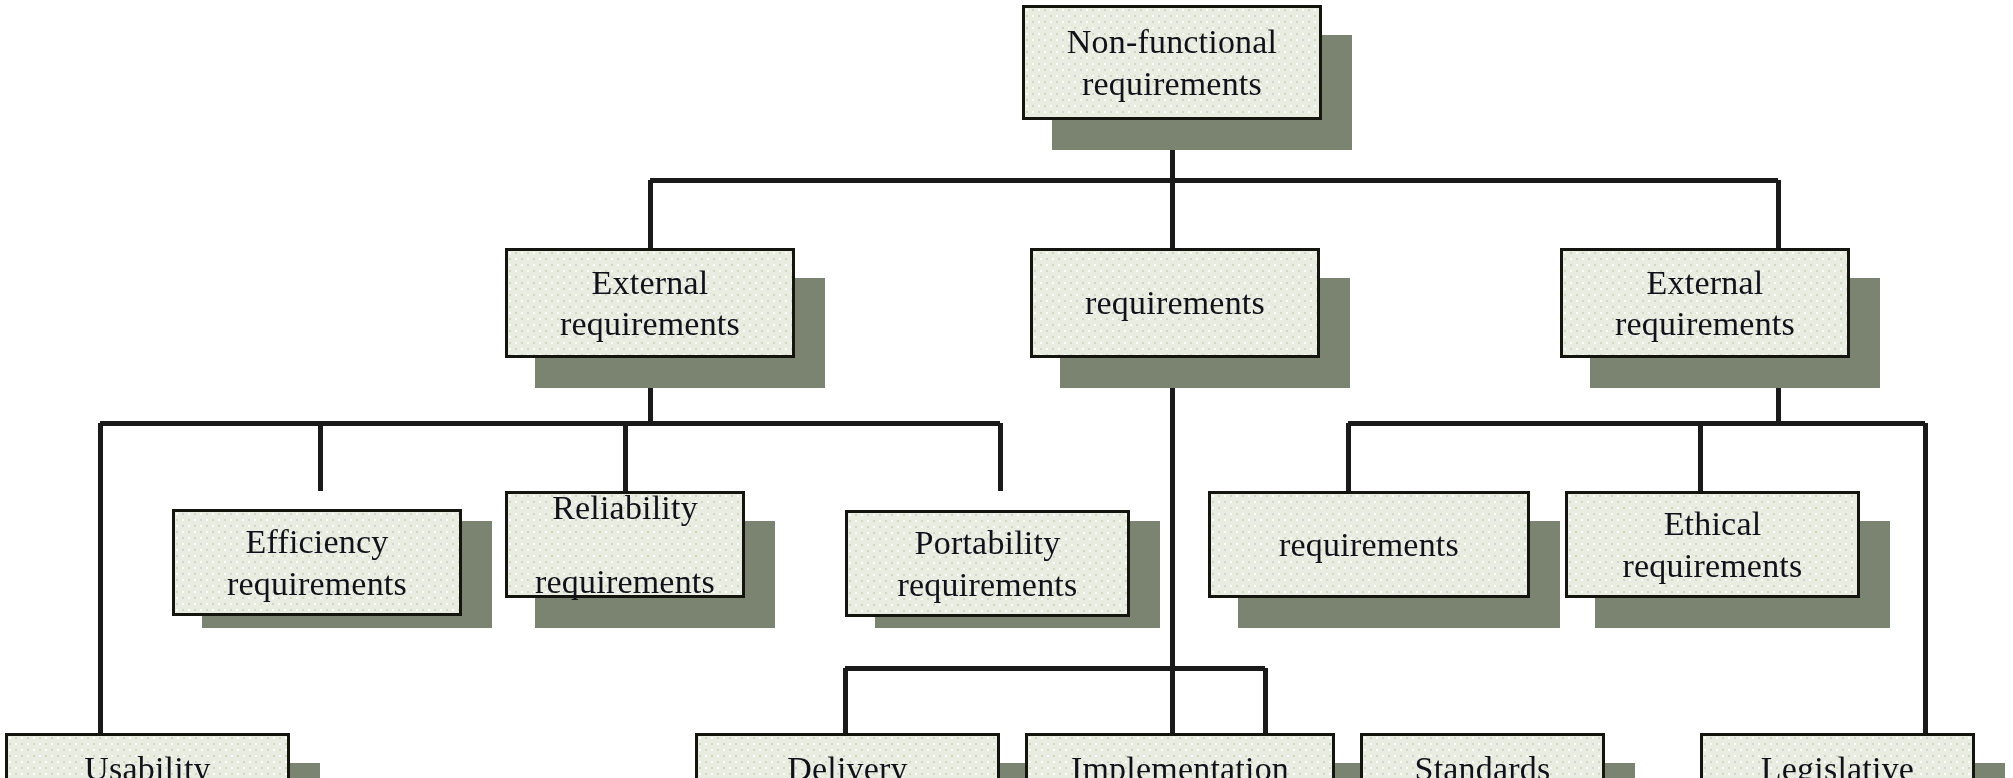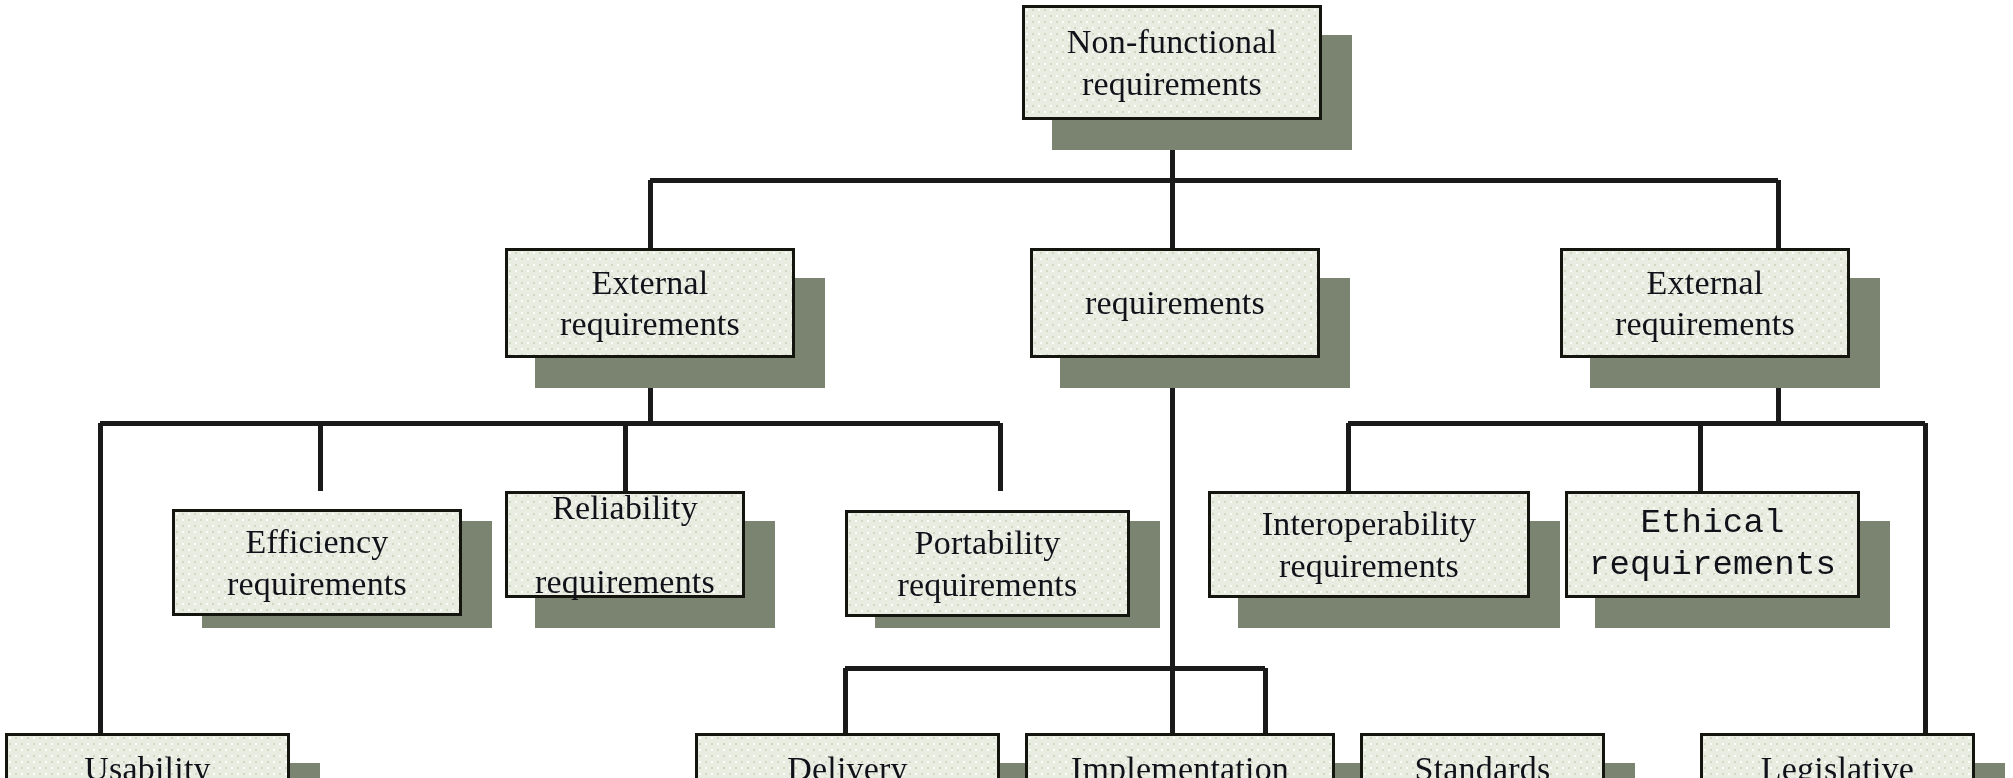--- a/index.html
+++ b/index.html
@@ -137,25 +137,24 @@
     <span class="ln">Reliability</span>
     <span class="ln">requirements</span>
   </div>
 
   <div class="node" style="left:845px; top:510px; width:285px; height:107px;">
     <span class="ln">Portability</span>
     <span class="ln">requirements</span>
   </div>
 
   <div class="node" style="left:1208px; top:491px; width:322px; height:107px;">
-    <span class="ln">Interoperability</span>
     <span class="ln">requirements</span>
   </div>
 
-  <div class="node" style="left:1565px; top:491px; width:295px; height:107px;font-family:Liberation Mono, monospace;">
+  <div class="node" style="left:1565px; top:491px; width:295px; height:107px;">
     <span class="ln">Ethical</span>
     <span class="ln">requirements</span>
   </div>
 
   <div class="node" style="left:5px; top:733px; width:285px; height:107px; justify-content:flex-start; padding-top:12px;">
     <span class="ln">Usability</span>
   </div>
 
   <div class="node" style="left:695px; top:733px; width:305px; height:107px; justify-content:flex-start; padding-top:12px;">
     <span class="ln">Delivery</span>

